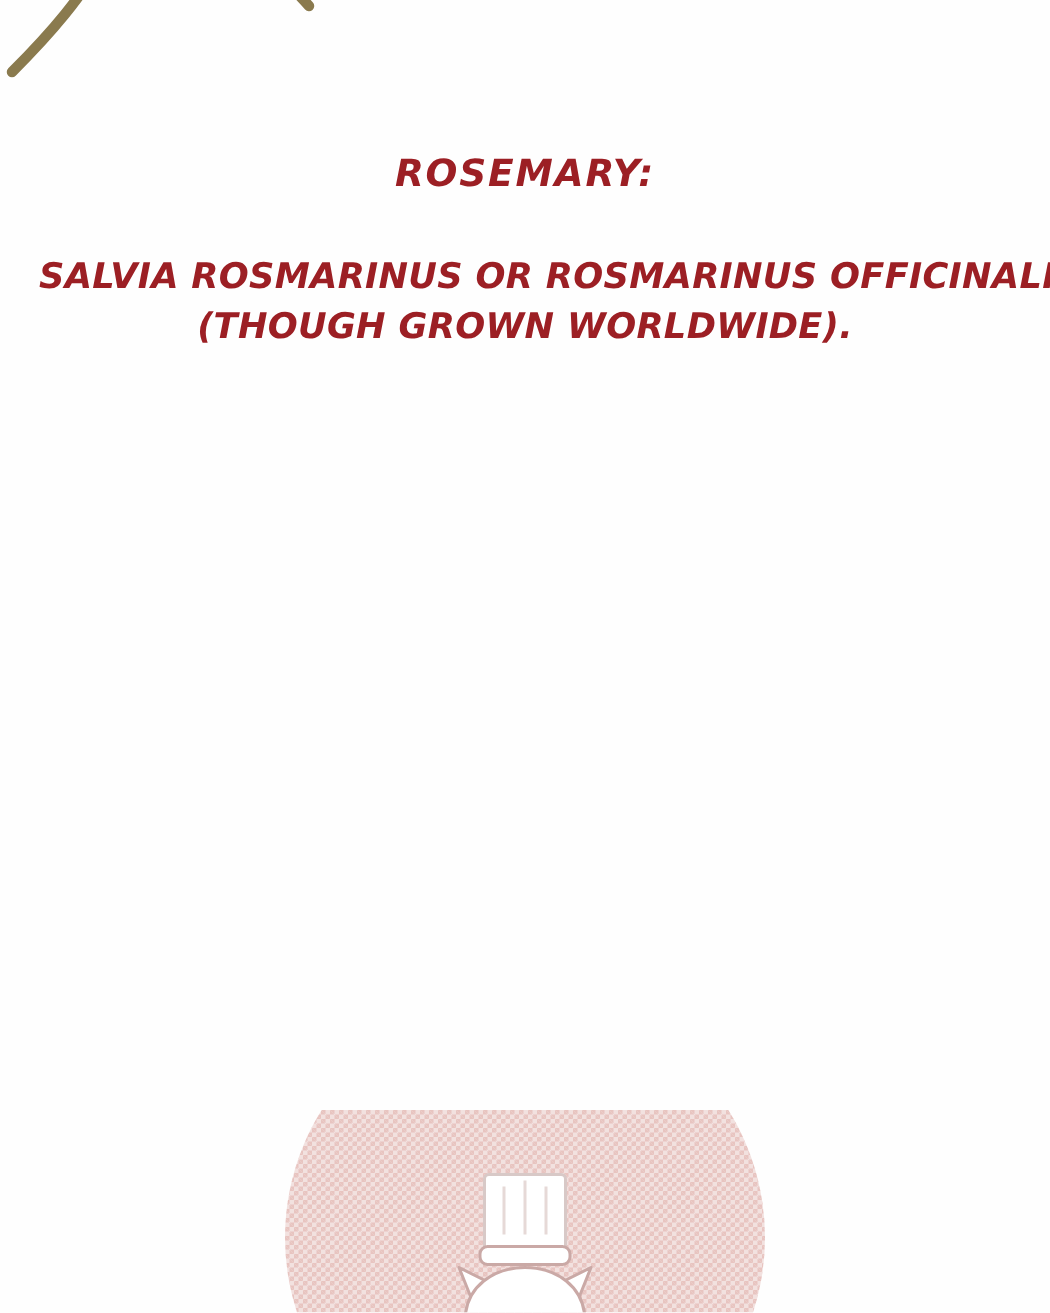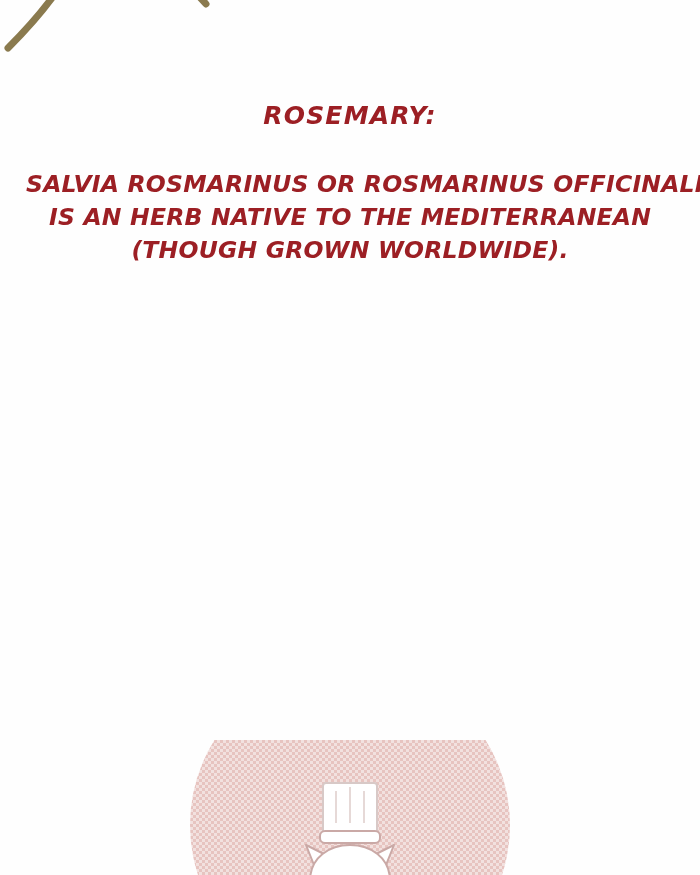--- a/index.html
+++ b/index.html
@@ -112,21 +112,20 @@
       <path d="M8 118 C 30 96, 58 66, 74 32 C 80 20, 84 8, 86 -2" stroke="#8a7a4e" stroke-width="7" fill="none" stroke-linecap="round"></path>
       <path d="M206 74 C 190 56, 166 34, 140 18 C 126 10, 112 4, 100 0" stroke="#8a7a4e" stroke-width="7" fill="none" stroke-linecap="round"></path>
       <path d="M150 40 C 150 24, 152 10, 156 -4" stroke="#8a7a4e" stroke-width="6" fill="none" stroke-linecap="round"></path>
     </svg>
   </div>
 
   <div class="text-block">
     <h1 class="heading">ROSEMARY:</h1>
     <p class="body-text">
       <span class="body-line line-1">SALVIA ROSMARINUS OR ROSMARINUS OFFICINALIS</span>
-      <span class="body-line line-2">IS AN HERB NATIVE TO THE MEDITERRANEAN</span>
       <span class="body-line line-3">(THOUGH GROWN WORLDWIDE).</span>
     </p>
   </div>
 
   <div class="scene">
     <div class="halo"></div>
     <svg class="char" viewBox="0 0 180 120">
 
       <rect x="63" y="22" width="54" height="52" rx="3" fill="#ffffff" stroke="#d8c9c7" stroke-width="2"></rect>
       <line x1="76" y1="30" x2="76" y2="62" stroke="#e6d9d7" stroke-width="2"></line>

